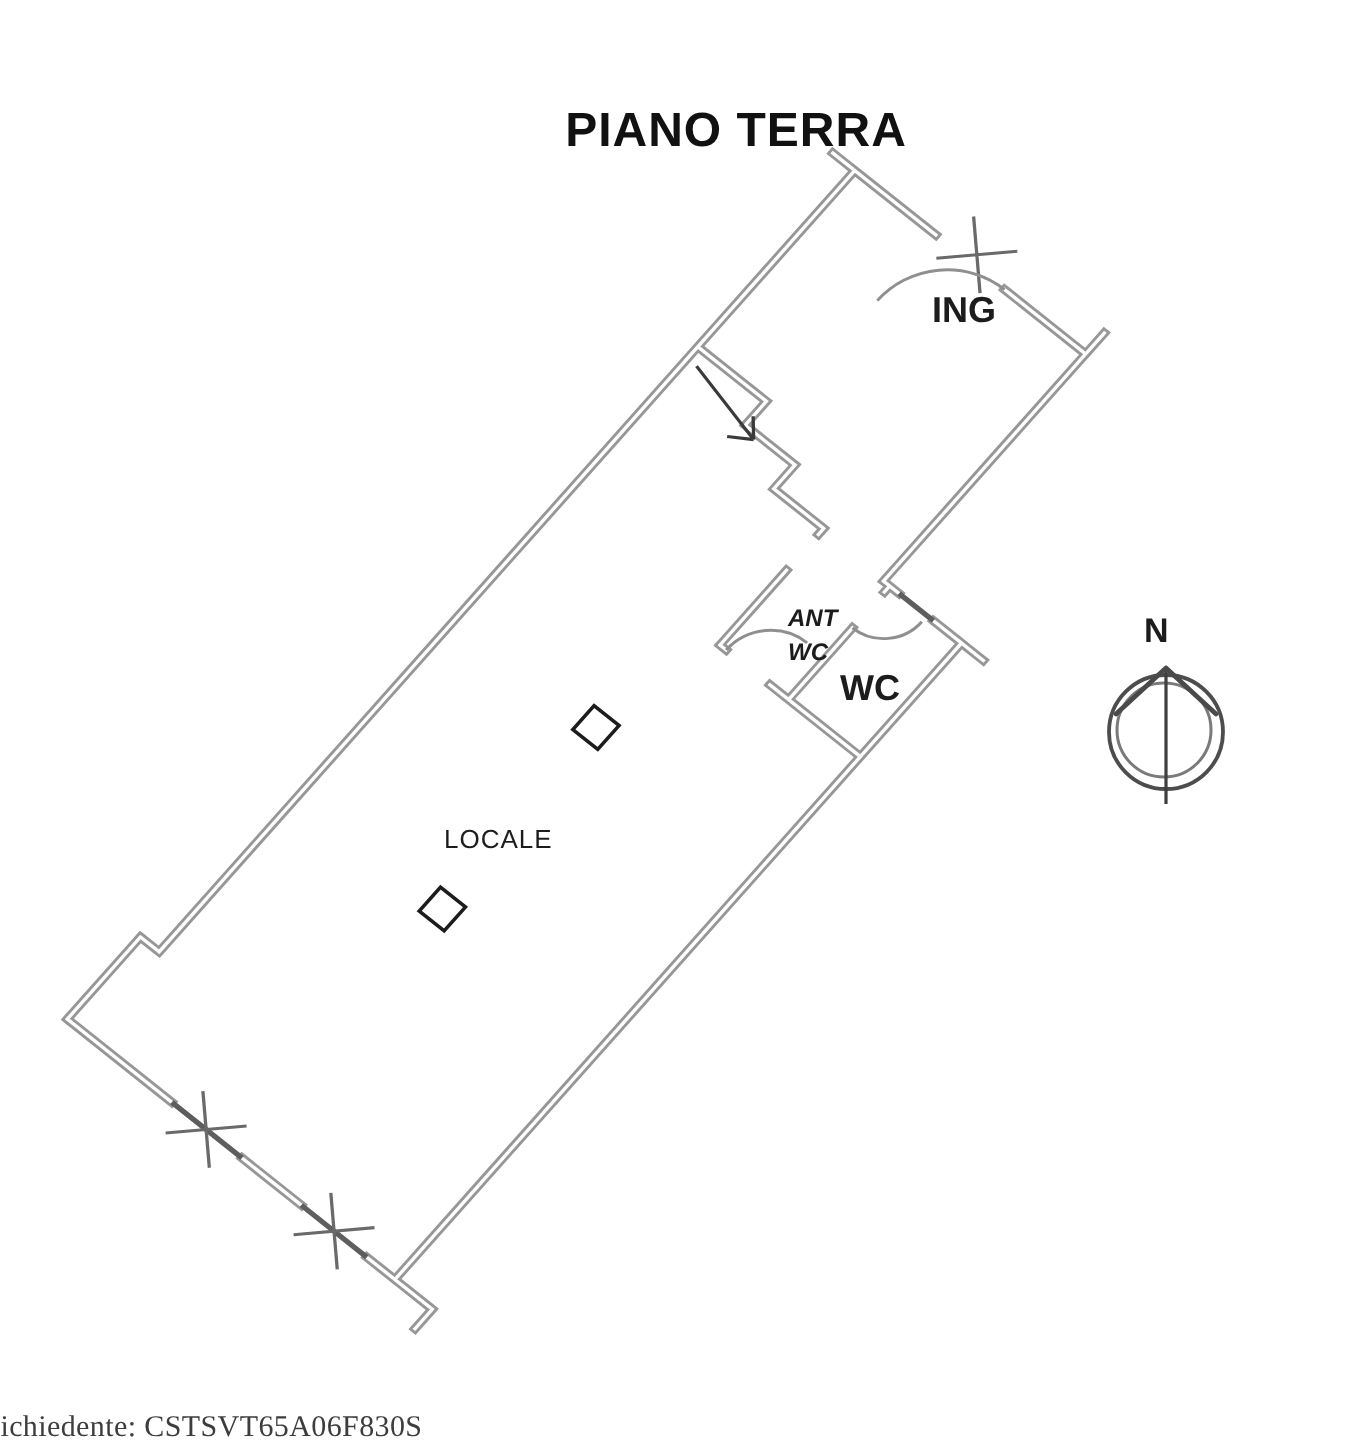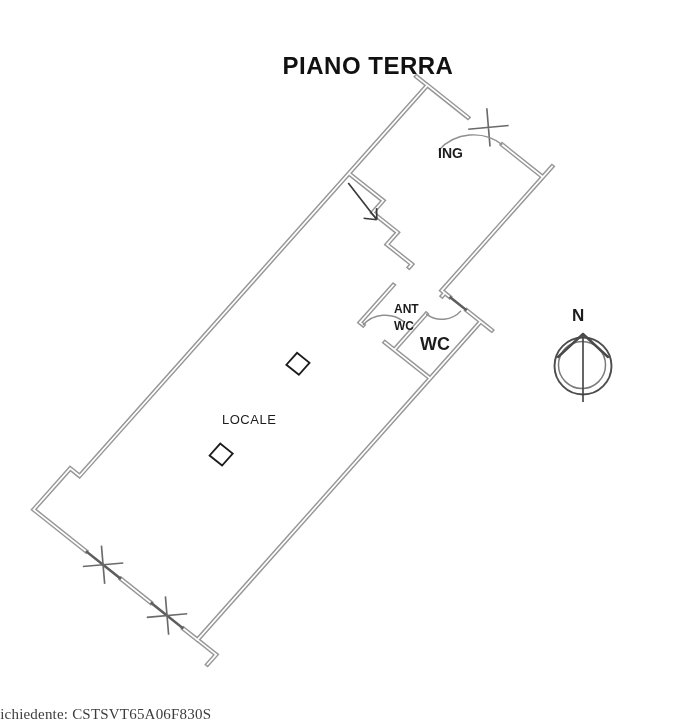--- a/index.html
+++ b/index.html
@@ -5,22 +5,22 @@
   html,body{margin:0;padding:0;background:#ffffff;}
   #page{
     position:relative;width:675px;height:720px;background:#ffffff;
     overflow:hidden;font-family:"Liberation Sans",sans-serif;color:#1c1c1c;
   }
   .lbl{position:absolute;white-space:nowrap;color:#1c1c1c;}
   #title{
     left:168px;top:31px;width:400px;text-align:center;
     font-size:24px;font-weight:700;letter-spacing:0.5px;color:#111;margin-top:21px;
   }
-  #ing-label{left:438px;top:145px;font-size:14px;font-weight:700;}
-  #antwc-label{left:394px;top:301px;font-size:12px;font-weight:700;line-height:17px;white-space:pre-line;}
+  #ing-label{left:466px;top:145px;font-size:18px;font-weight:700;}
+  #antwc-label{left:394px;top:301px;font-size:12px;font-weight:700;line-height:17px;white-space:pre-line;font-style:italic;}
   #wc-label{left:420px;top:334px;font-size:18px;font-weight:700;}
   #locale-label{left:222px;top:412px;font-size:13px;font-weight:400;letter-spacing:0.5px;}
   #north-label{left:572px;top:306px;font-size:17px;font-weight:700;}
   #orientamento-label{left:529px;top:419px;font-size:16px;font-weight:700;letter-spacing:0.2px;}
   #footer-text{
     left:-10px;top:706px;font-family:"Liberation Serif",serif;
     font-size:15px;color:#3d3d3d;letter-spacing:0.2px;
   }
   svg{position:absolute;left:0;top:0;}
 </style>

